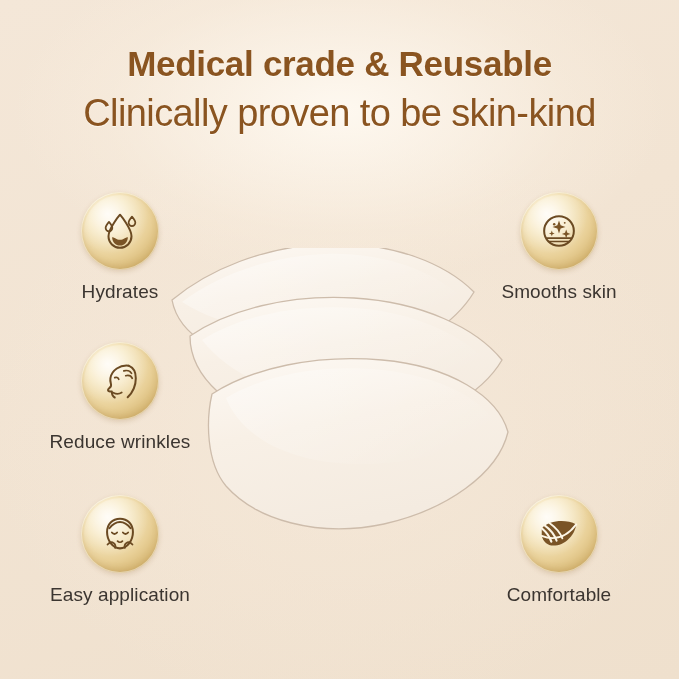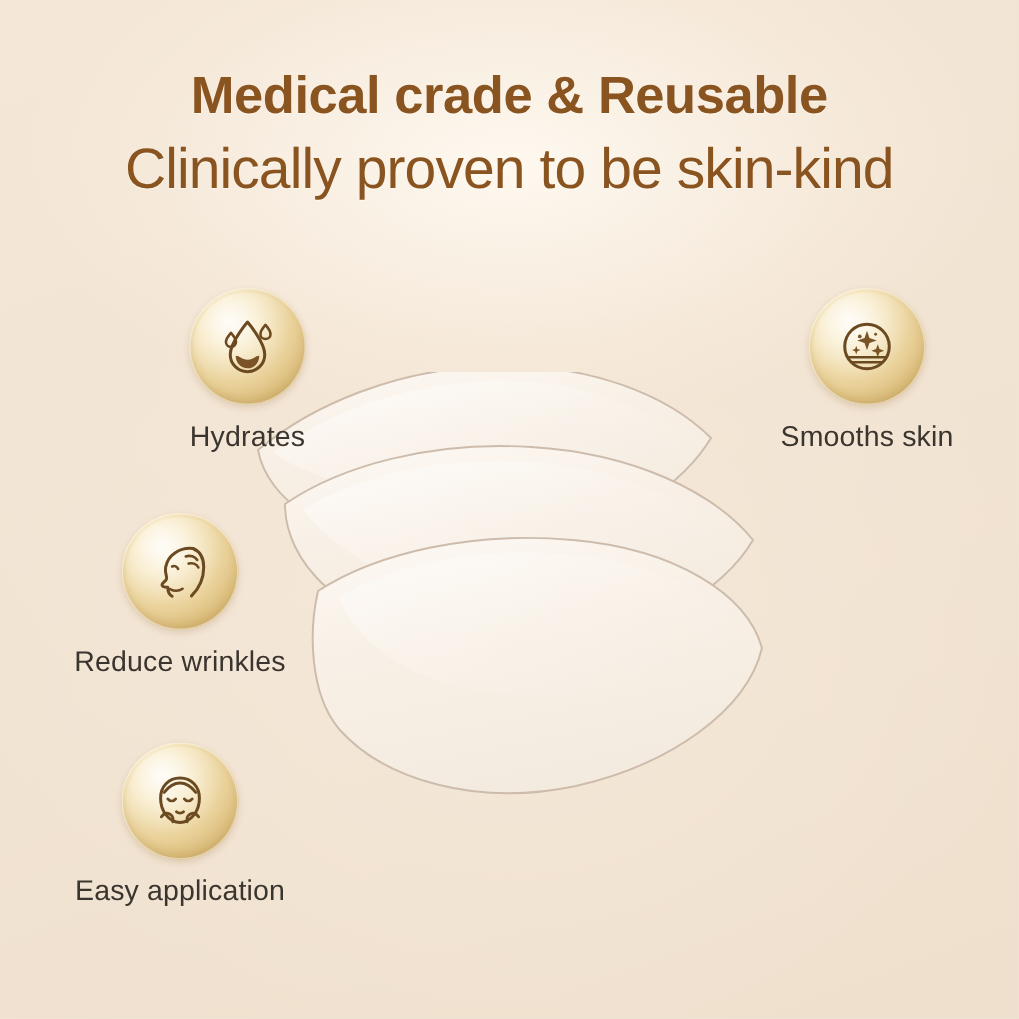--- a/index.html
+++ b/index.html
@@ -64,21 +64,21 @@
     pointer-events: none;
   }
   .product svg { display:block; width:100%; height:100%; }
 
   
   .col {
     position: absolute;
     width: 240px;
   }
   .col-left  { left: 0px; }
-  .col-right { left: 413px; }
+  .col-right { left: 439px; }
 
   .feature {
     position: absolute;
     width: 240px;
     display: flex;
     flex-direction: column;
     align-items: center;
   }
 
   .badge {
@@ -114,21 +114,21 @@
 
   .feature-label {
     margin-top: 11px;
     font-size: 19px;
     color: #3b3530;
     white-space: nowrap;
     letter-spacing: 0.1px;
   }
 
   
-  .row-1 { top: 192px; padding-left: 45px; }
+  .row-1 { top: 192px; }
   .row-2 { top: 342px; }
   .row-3 { top: 495px; }
 </style>
 </head>
 <body>
 
 <div id="poster">
 
   <div class="headline-block">
     <div class="headline-1">Medical crade &amp; Reusable</div>
@@ -236,14 +236,27 @@
         <circle cx="19" cy="17" r="1.3" fill="#7a5426"></circle>
         <circle cx="30" cy="15.5" r="1" fill="#7a5426"></circle>
         <path d="M11.5 31.5 L36.5 31.5" stroke="#6b4a22" stroke-width="1.7" stroke-linecap="round"></path>
         <path d="M13.5 35 L34.5 35" stroke="#6b4a22" stroke-width="1.7" stroke-linecap="round"></path>
       </svg>
     </div>
     <div class="feature-label">Smooths skin</div>
   </div>
 
 
+  <div class="feature col col-right row-3">
+    <div class="badge">
+      <svg viewBox="0 0 48 48" aria-hidden="true">
+        <path d="M6 18 C 14 10, 30 8, 42 14 C 40 26, 30 36, 18 36
+                 C 12 36, 7.5 32, 6 26 Z" fill="#7a5426"></path>
+        <path d="M6 18 C 12 23, 14 26, 16 32" fill="none" stroke="#fdf6e6" stroke-width="2.3" stroke-linecap="round"></path>
+        <path d="M9 15 C 16 20, 19 24, 21.5 31" fill="none" stroke="#fdf6e6" stroke-width="2.1" stroke-linecap="round"></path>
+        <path d="M14 12.5 C 21 17.5, 25 22, 27.5 28.5" fill="none" stroke="#fdf6e6" stroke-width="1.9" stroke-linecap="round"></path>
+        <path d="M6 26 C 16 30, 30 30, 42 14" fill="none" stroke="#fdf6e6" stroke-width="2" stroke-linecap="round"></path>
+      </svg>
+    </div>
+    <div class="feature-label">Comfortable</div>
+  </div>
 
 </div>
 
 </body></html>

